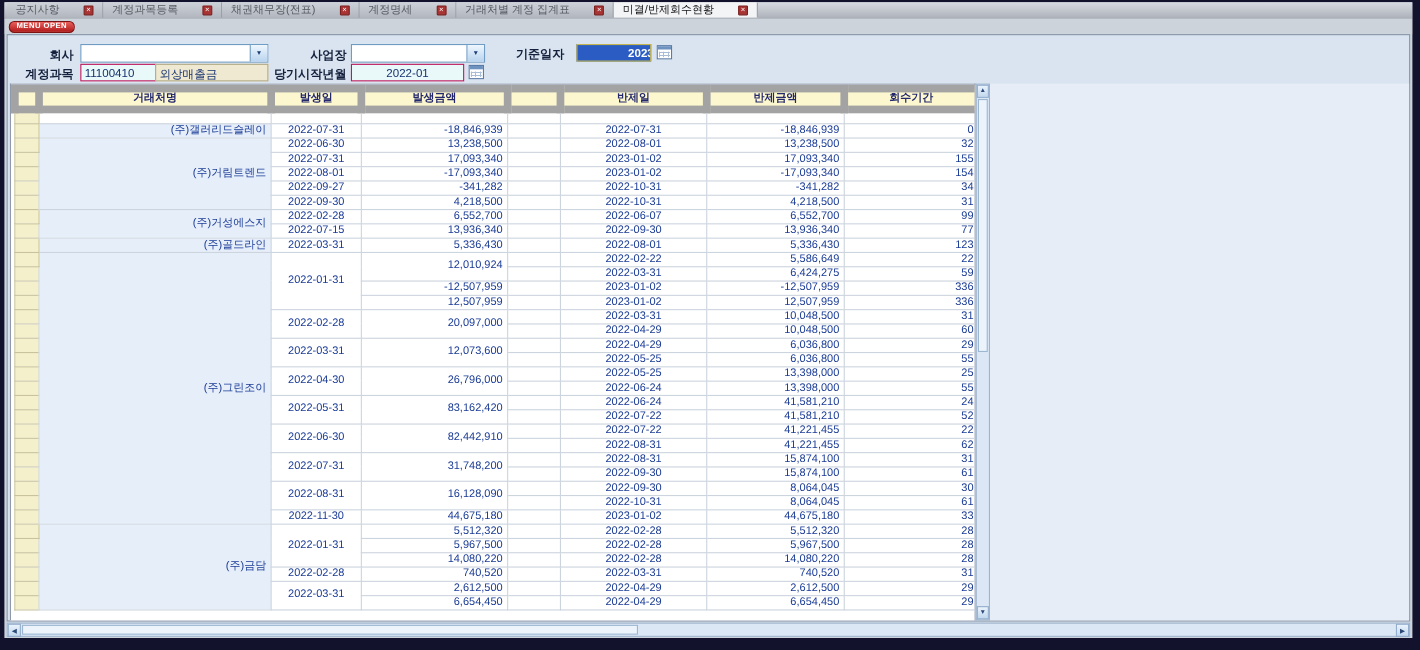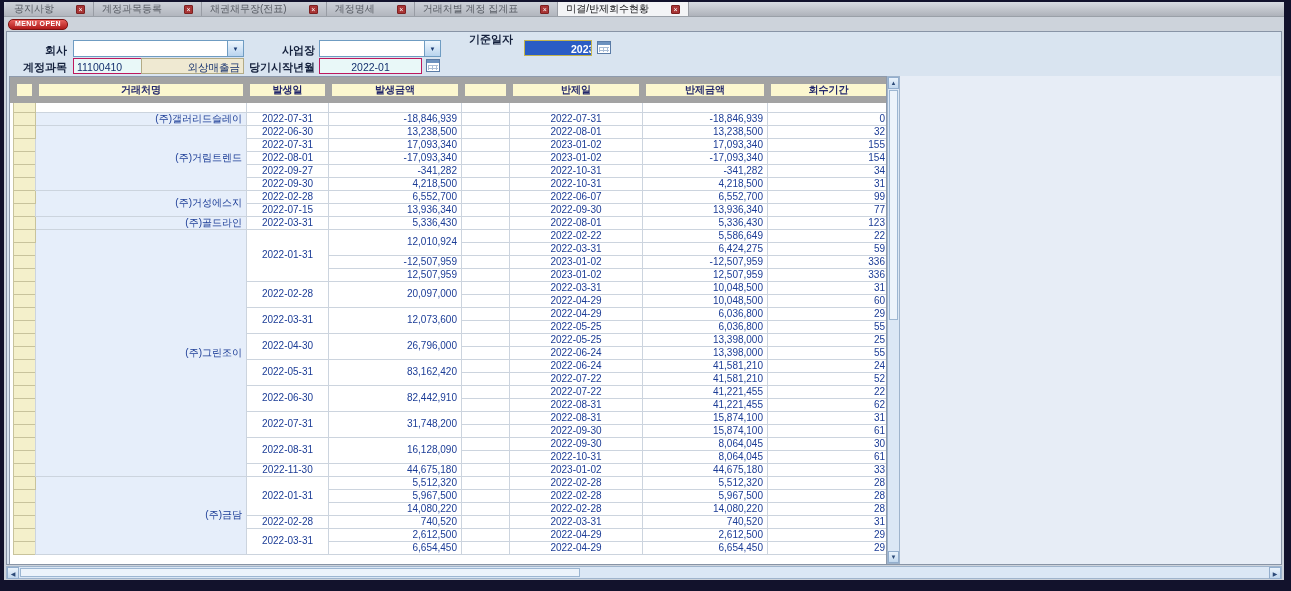--- a/index.html
+++ b/index.html
@@ -117,27 +117,27 @@
       <div class="flabel" style="left:0;width:60px;top:11px;">회사</div>
       <div class="combo" style="left:66px;top:8px;width:171px;">
         <div class="combo-text">제일제지주식회사</div>
         <div class="combo-btn">▼</div>
       </div>
       <div class="flabel" style="left:240px;width:68px;top:11px;">사업장</div>
       <div class="combo" style="left:312px;top:8px;width:122px;">
         <div class="combo-text">제일제지주식회사</div>
         <div class="combo-btn">▼</div>
       </div>
-      <div class="flabel" style="left:430px;width:76px;top:0;">기준일자</div>
+      <div class="flabel" style="left:430px;width:76px;top:10px;">기준일자</div>
       <div class="field selected" style="left:517px;top:8px;width:68px;">2023-01-05</div>
       <div class="cal-icon" style="left:590px;top:9px;"></div>
 
       <div class="flabel" style="left:0;width:60px;top:28px;font-family:Liberation Serif, serif;">계정과목</div>
       <div class="field cyan" style="left:66px;top:26px;width:69px;">11100410</div>
-      <div class="field tan" style="left:134px;top:26px;width:103px;text-align:right;">외상매출금</div>
+      <div class="field tan" style="left:134px;top:26px;width:103px;">외상매출금</div>
       <div class="flabel" style="left:218px;width:90px;top:28px;">당기시작년월</div>
       <div class="field cyan center" style="left:312px;top:26px;width:103px;">2022-01</div>
       <div class="cal-icon" style="left:419px;top:27px;"></div>
     </div>
 
     <div class="grid-area">
       <div class="grid-wrap">
         <table class="grid">
           <colgroup>
             <col style="width:22px">

